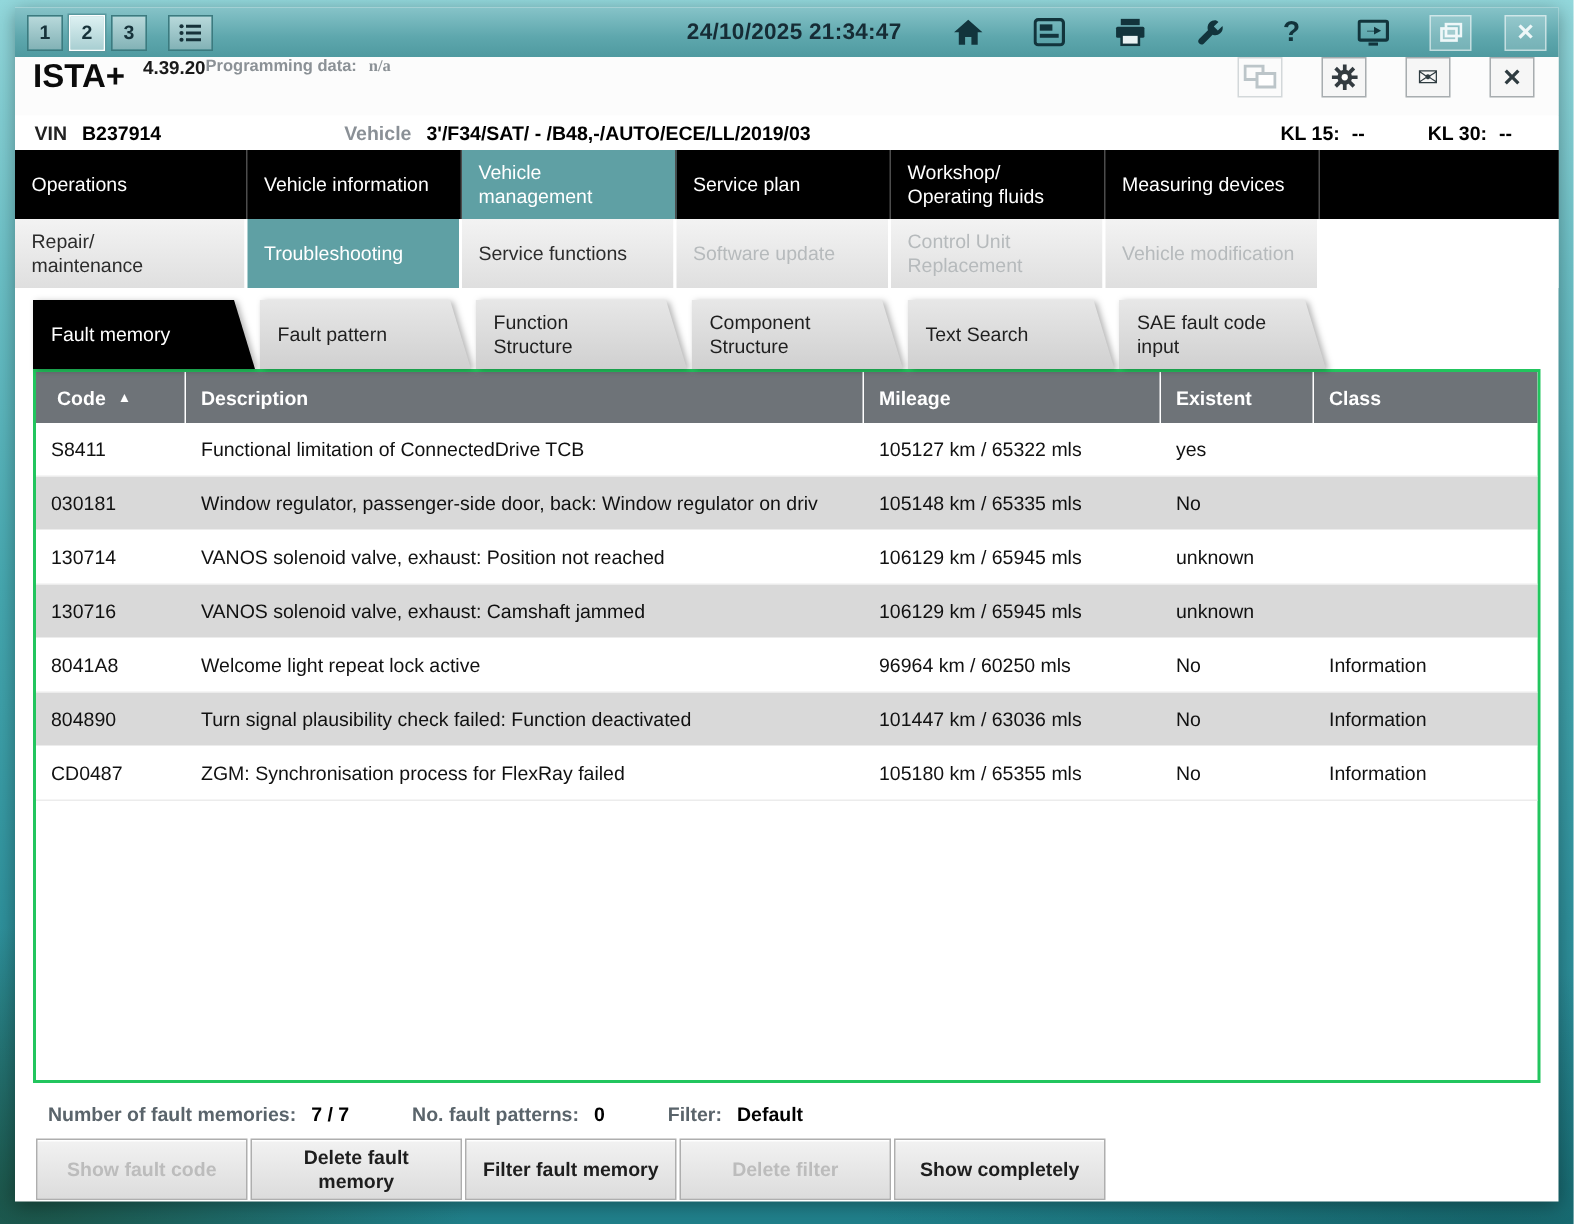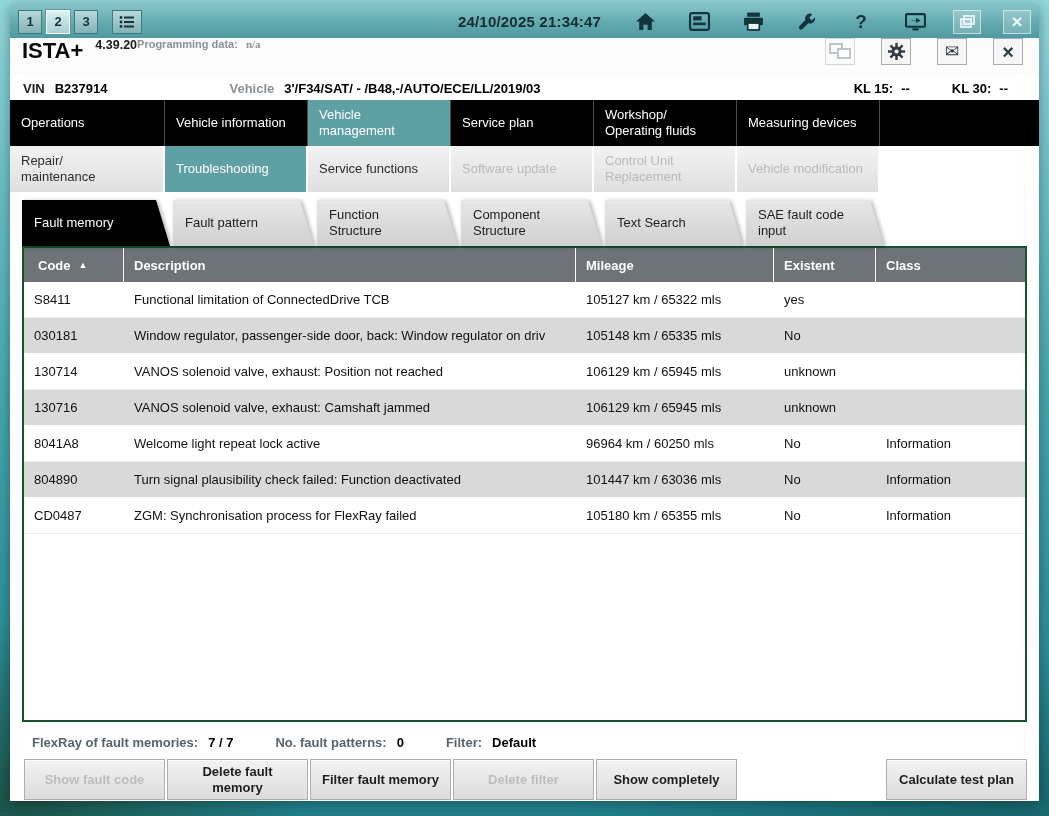--- a/index.html
+++ b/index.html
@@ -101,21 +101,21 @@
   .ftab {
     height:46px; display:flex; align-items:center; padding:0 22px 0 12px;
     background:linear-gradient(180deg,#e7e7e7,#d0d0d0);
     clip-path:polygon(0 0, calc(100% - 14px) 0, 100% 100%, 0 100%);
     color:#1f1f1f; cursor:pointer; white-space:pre-line; line-height:1.25;
   }
   .ftab.active { background:#000000; color:#fff; }
   .ftab.w1 { width:148px; } .ftab.w2 { width:141px; } .ftab.w3 { width:138px; }
 
   
-  .table-panel { margin:0 12px; height:476px; border:2px solid #14532d; background:#fff; overflow:hidden; }
+  .table-panel { margin:0 12px; height:476px; border:2px solid #22c55e; background:#fff; overflow:hidden; }
   .thead { display:flex; height:34px; background:#6e7378; color:#fff; font-weight:bold; }
   .hcell { display:flex; align-items:center; padding:0 10px; border-right:1px solid #fff; }
   .hcell:last-child { border-right:none; }
   .sort { font-size:9px; margin-left:8px; }
   .c-code { width:100px; padding-left:14px; }
   .c-desc { width:452px; }
   .c-mileage { width:198px; }
   .c-existent { width:102px; }
   .c-class { flex:1; }
   .trow { display:flex; height:36px; align-items:center; background:#fff; border-bottom:1px solid #ececec; }
@@ -393,35 +393,34 @@
             <div class="cell c-code">CD0487</div>
             <div class="cell c-desc">ZGM: Synchronisation process for FlexRay failed</div>
             <div class="cell c-mileage">105180 km / 65355 mls</div>
             <div class="cell c-existent">No</div>
             <div class="cell c-class">Information</div>
           </div>
         </div>
     </div>
 
     <div class="statusbar">
-      <span class="sb-label">FlexRay of fault memories:</span>
+      <span class="sb-label">Number of fault memories:</span>
       <span class="sb-value">7 / 7</span>
       <span class="sb-gap"></span>
       <span class="sb-label">No. fault patterns:</span>
       <span class="sb-value">0</span>
       <span class="sb-gap"></span>
       <span class="sb-label">Filter:</span>
       <span class="sb-value">Default</span>
     </div>
 
     <div class="buttonrow">
         <button class="btn disabled">Show fault code</button>
         <button class="btn">Delete fault
 memory</button>
         <button class="btn">Filter fault memory</button>
         <button class="btn disabled">Delete filter</button>
         <button class="btn">Show completely</button>
         <div class="abar-spacer"></div>
-        <button class="btn">Calculate test plan</button>
       </div>
 
   </div>
 </div>
 
 </body></html>

